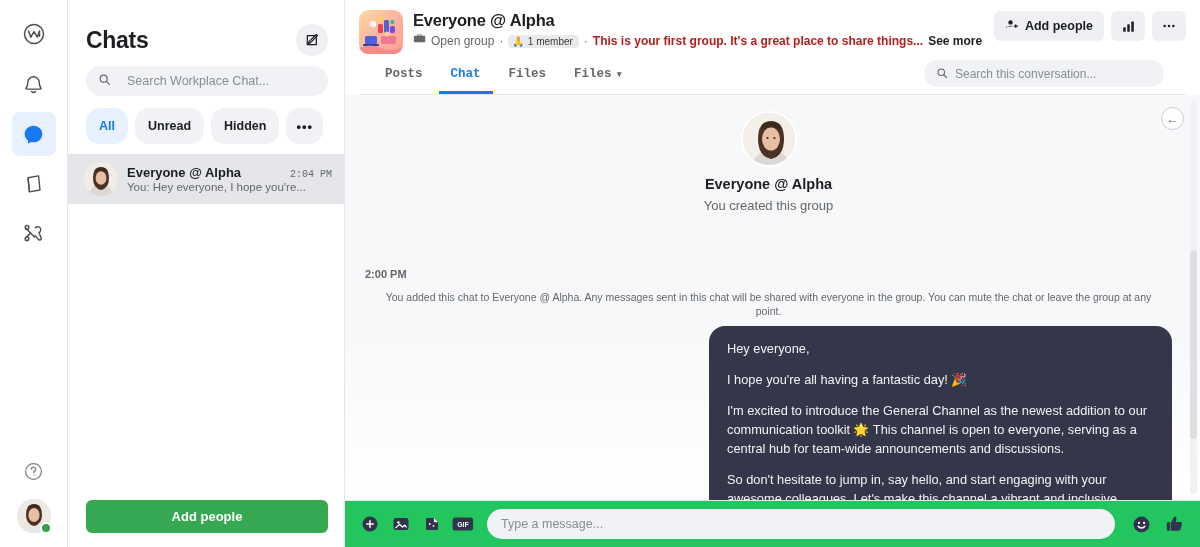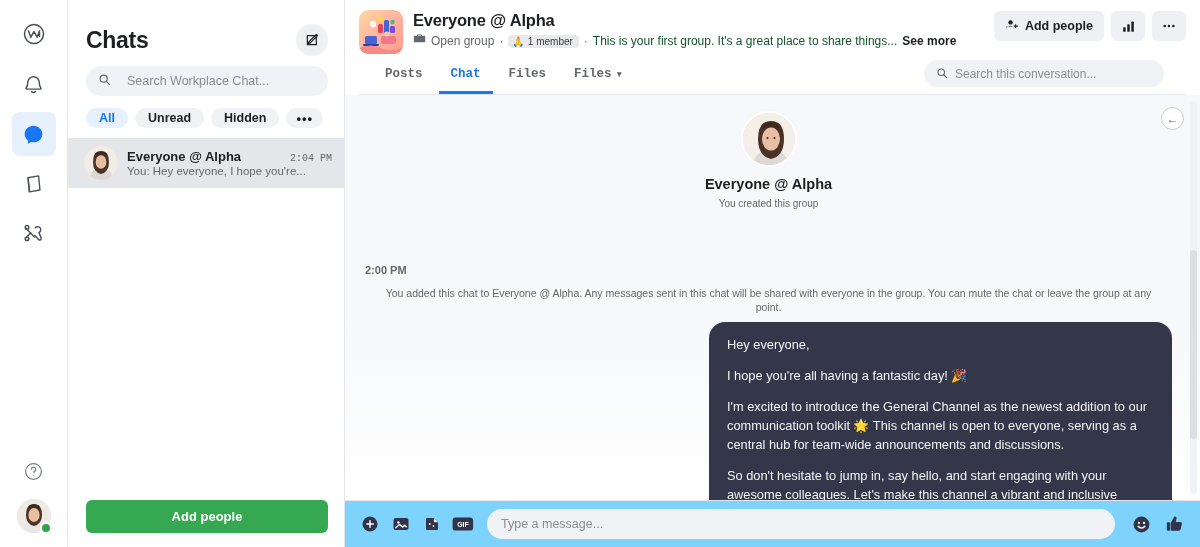--- a/index.html
+++ b/index.html
@@ -63,21 +63,21 @@
     height: 30px; padding: 0 12px;
   }
   .search-box input {
     border: none; outline: none; background: transparent;
     font-family: "Liberation Sans", sans-serif;
     font-size: 12.5px; color: #65676b; width: 100%;
   }
   .search-box input::placeholder { color: #8a8d91; }
   .chips { display: flex; gap: 7px; padding: 12px 16px 10px 18px; align-items: center; }
   .chip {
-    height: 20px; padding: 0 13px; border-radius: 14px;
+    height: 36px; padding: 0 13px; border-radius: 14px;
     background: #f0f2f5; color: #1c1e21;
     font-size: 12.5px; font-weight: bold;
     display: flex; align-items: center; cursor: pointer;
   }
   .chip.active { background: #e7f0fd; color: #1877f2; }
   .chip.dots { padding: 0 10px; letter-spacing: 1px; font-size: 13px; }
   .chat-items { flex: 1; overflow: hidden; }
   .chat-item {
     display: flex; gap: 9px; align-items: center;
     padding: 8px 12px 8px 16px; cursor: pointer;
@@ -114,21 +114,21 @@
   .ch-title { font-size: 16.5px; font-weight: bold; letter-spacing: -0.2px; line-height: 19px; }
   .ch-sub {
     display: flex; align-items: flex-end; gap: 5px;
     font-size: 12px; color: #65676b; margin-top: 2px; white-space: nowrap;
   }
   .member-badge {
     display: inline-flex; align-items: center; gap: 3px;
     background: #e9eaec; border-radius: 4px; padding: 1px 6px 1px 4px;
     font-size: 10px; color: #3a3b3c;
   }
-  .ch-desc { color: #14532d; }
+  .ch-desc { color: #b91c1c; font-weight: bold; }
   .see-more { color: #1c1e21; font-weight: bold; cursor: pointer; }
   .ch-actions { display: flex; gap: 7px; align-items: flex-start; flex-shrink: 0; padding-top: 1px; }
   .act-btn {
     height: 30px; border-radius: 6px; background: #eef0f3;
     display: flex; align-items: center; gap: 6px; padding: 0 11px;
     font-size: 12.5px; font-weight: bold; color: #1c1e21; cursor: pointer;
   }
   .act-icon-btn {
     width: 34px; height: 30px; border-radius: 6px; background: #eef0f3;
     display: flex; align-items: center; justify-content: center; cursor: pointer;
@@ -160,21 +160,21 @@
     flex: 1; position: relative; overflow: hidden;
     background: linear-gradient(#f7f8fa 0%, #f7f8fa 55%, #ffffff 100%);
     padding: 0 28px 0 20px;
   }
   .intro { text-align: center; padding-top: 16px; }
   .intro-avatar {
     width: 56px; height: 56px; border-radius: 50%; overflow: hidden;
     margin: 0 auto; background: #e8e2dc; border: 2px solid #fff;
   }
   .intro-name { font-size: 14.5px; font-weight: bold; margin-top: 9px; }
-  .intro-note { font-size: 10px; color: #65676b; margin-top: 6px; }
+  .intro-note { font-size: 13px; color: #65676b; margin-top: 6px; }
   .day-time { text-align: left; font-size: 11px; color: #65676b; margin-top: 55px; font-weight: bold; }
   .sys-note {
     text-align: center; font-size: 10.5px; color: #65676b;
     margin-top: 10px; padding: 0 20px; line-height: 14px;
   }
   .bubble-row { display: flex; justify-content: flex-end; margin-top: 8px; position: relative; }
   .bubble {
     max-width: 463px; background: #34374a; color: #f2f3f5;
     border-radius: 16px; padding: 13px 18px 14px 18px;
     font-size: 12.8px; line-height: 19px;
@@ -194,21 +194,21 @@
   }
   .scroll-thumb {
     position: absolute; top: 38%; left: 0; width: 7px; height: 48%;
     background: #dddfe2; border-radius: 4px; cursor: pointer;
   }
 
   
   .composer {
     height: 47px; border-top: 1px solid #e4e6eb;
     display: flex; align-items: center; gap: 9px;
-    padding: 0 14px 0 14px; background: #7dd3fc; flex-shrink: 0;
+    padding: 0 14px 0 14px; background: #22c55e; flex-shrink: 0;
   }
   .comp-icon { width: 22px; height: 22px; display: flex; align-items: center; justify-content: center; cursor: pointer; }
   .comp-input {
     flex: 1; height: 30px; background: #f0f2f5; border-radius: 16px;
     display: flex; align-items: center; padding: 0 14px; margin-left: 4px;
   }
   .comp-input input {
     border: none; outline: none; background: transparent; width: 100%;
     font-family: "Liberation Sans", sans-serif; font-size: 12.5px; color: #65676b;
   }

